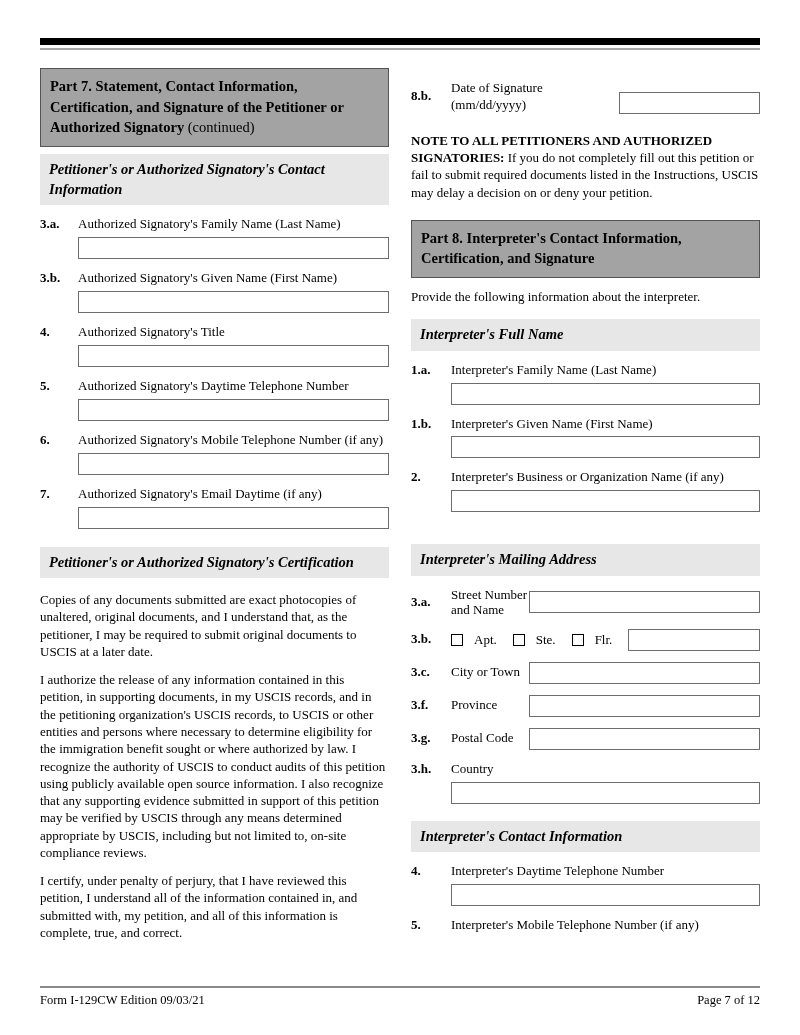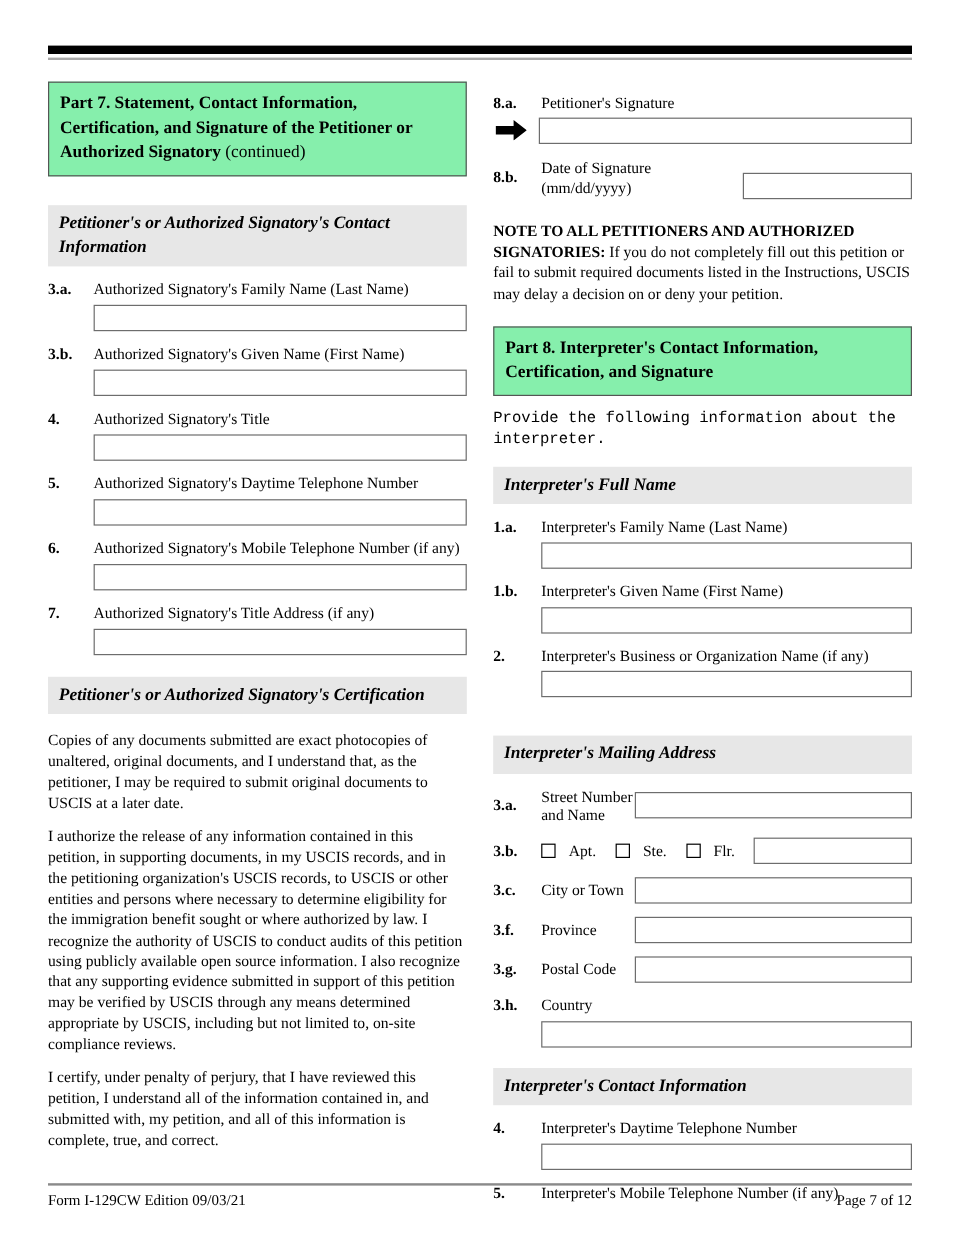--- a/index.html
+++ b/index.html
@@ -43,21 +43,21 @@
     margin-top: 18px;
   }
   .col {
     width: 349px;
     flex: 0 0 349px;
   }
 
   
   .part-box {
     border: 1px solid #555555;
-    background: #86efac;
+    background: #a3a3a3;
     padding: 7px 9px 8px 9px;
     font-weight: bold;
     font-size: 14.5px;
     line-height: 1.42;
   }
   .part-box .cont {
     font-weight: normal;
   }
 
   
@@ -198,21 +198,21 @@
   <div class="top-rule-thin"></div>
 
   <div class="columns">
 
     <div class="col">
 
       <div class="part-box">
         <span>Part 7.  Statement, Contact Information, Certification, and Signature of the Petitioner or Authorized Signatory</span><span class="cont"> (continued)</span>
       </div>
 
-      <div class="band" style="margin-top:24px;">Petitioner's or Authorized Signatory's Contact Information</div>
+      <div class="band" style="margin-top:7px;">Petitioner's or Authorized Signatory's Contact Information</div>
 
       <div class="field">
         <div class="field-head">
           <div class="num">3.a.</div>
           <div class="lbl">Authorized Signatory's Family Name (Last Name)</div>
         </div>
         <div class="box box-indent"></div>
       </div>
 
       <div class="field">
@@ -243,66 +243,52 @@
         <div class="field-head">
           <div class="num">6.</div>
           <div class="lbl">Authorized Signatory's Mobile Telephone Number (if any)</div>
         </div>
         <div class="box box-indent"></div>
       </div>
 
       <div class="field">
         <div class="field-head">
           <div class="num">7.</div>
-          <div class="lbl">Authorized Signatory's Title Address (if any)</div>
+          <div class="lbl">Authorized Signatory's Email Daytime (if any)</div>
         </div>
         <div class="box box-indent"></div>
       </div>
 
       <div class="band" style="margin-top:18px;">Petitioner's or Authorized Signatory's Certification</div>
 
       <div class="para" style="margin-top:13px;">Copies of any documents submitted are exact photocopies of unaltered, original documents, and I understand that, as the petitioner, I may be required to submit original documents to USCIS at a later date.</div>
       <div class="para">I authorize the release of any information contained in this petition, in supporting documents, in my USCIS records, and in the petitioning organization's USCIS records, to USCIS or other entities and persons where necessary to determine eligibility for the immigration benefit sought or where authorized by law.  I recognize the authority of USCIS to conduct audits of this petition using publicly available open source information.  I also recognize that any supporting evidence submitted in support of this petition may be verified by USCIS through any means determined appropriate by USCIS, including but not limited to, on-site compliance reviews.</div>
       <div class="para">I certify, under penalty of perjury, that I have reviewed this petition, I understand all of the information contained in, and submitted with, my petition, and all of this information is complete, true, and correct.</div>
 
     </div>
 
     <div class="col">
 
 
-      <div class="field" style="margin-top:10px;">
-        <div class="field-head">
-          <div class="num wide">8.a.</div>
-          <div class="lbl">Petitioner's Signature</div>
-        </div>
-        <div class="arrow-row">
-          <div class="arrow">
-            <svg width="26" height="17" viewBox="0 0 26 17" aria-hidden="true">
-              <path d="M0 5 H15 V0 L26 8.5 L15 17 V12 H0 Z" fill="#000000"></path>
-            </svg>
-          </div>
-          <div class="box grow"></div>
-        </div>
-      </div>
 
       <div class="row-inline" style="margin-top:12px;align-items:flex-end;">
         <div class="num wide">8.b.</div>
         <div class="lbl" style="width:168px;">Date of Signature (mm/dd/yyyy)</div>
         <div class="box grow"></div>
       </div>
 
       <div class="note">
         <b>NOTE TO ALL PETITIONERS AND AUTHORIZED SIGNATORIES:</b><span>  If you do not completely fill out this petition or fail to submit required documents listed in the Instructions, USCIS may delay a decision on or deny your petition.</span>
       </div>
 
       <div class="part-box" style="margin-top:19px;">
         <span>Part 8.  Interpreter's Contact Information, Certification, and Signature</span>
       </div>
 
-      <div class="para" style="margin-top:10px;font-family:Liberation Mono, monospace;">Provide the following information about the interpreter.</div>
+      <div class="para" style="margin-top:10px;">Provide the following information about the interpreter.</div>
 
       <div class="band" style="margin-top:14px;">Interpreter's Full Name</div>
 
       <div class="field">
         <div class="field-head">
           <div class="num wide">1.a.</div>
           <div class="lbl">Interpreter's Family Name (Last Name)</div>
         </div>
         <div class="box box-indent-r"></div>
       </div>

